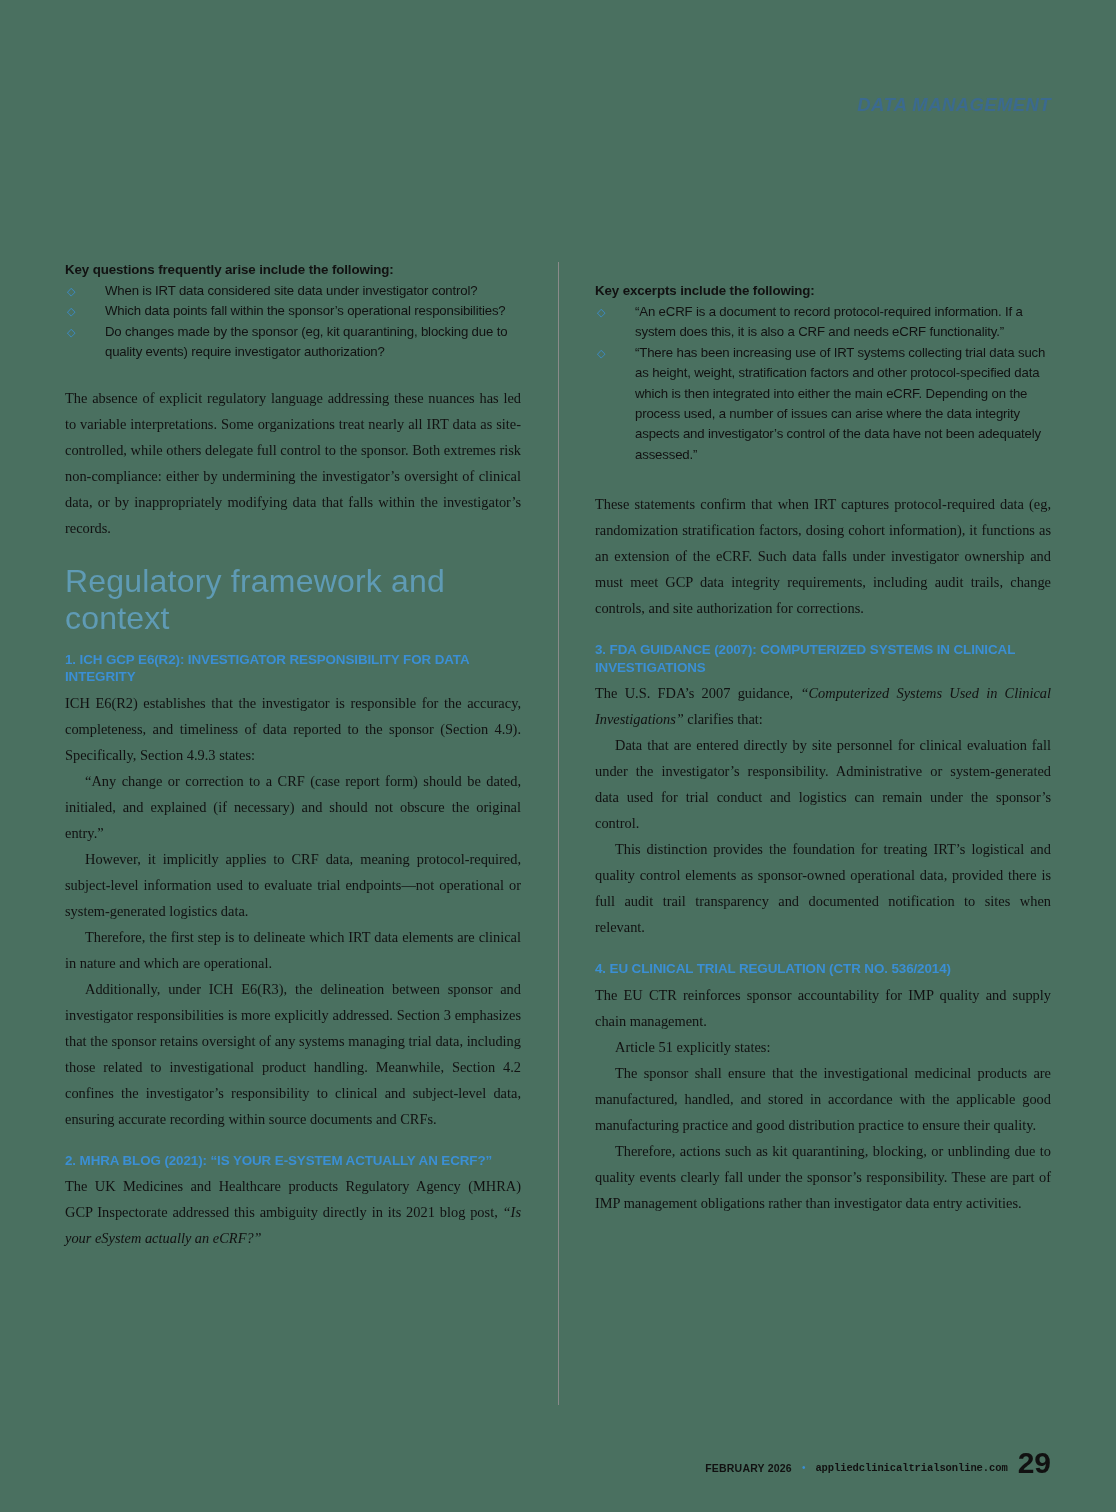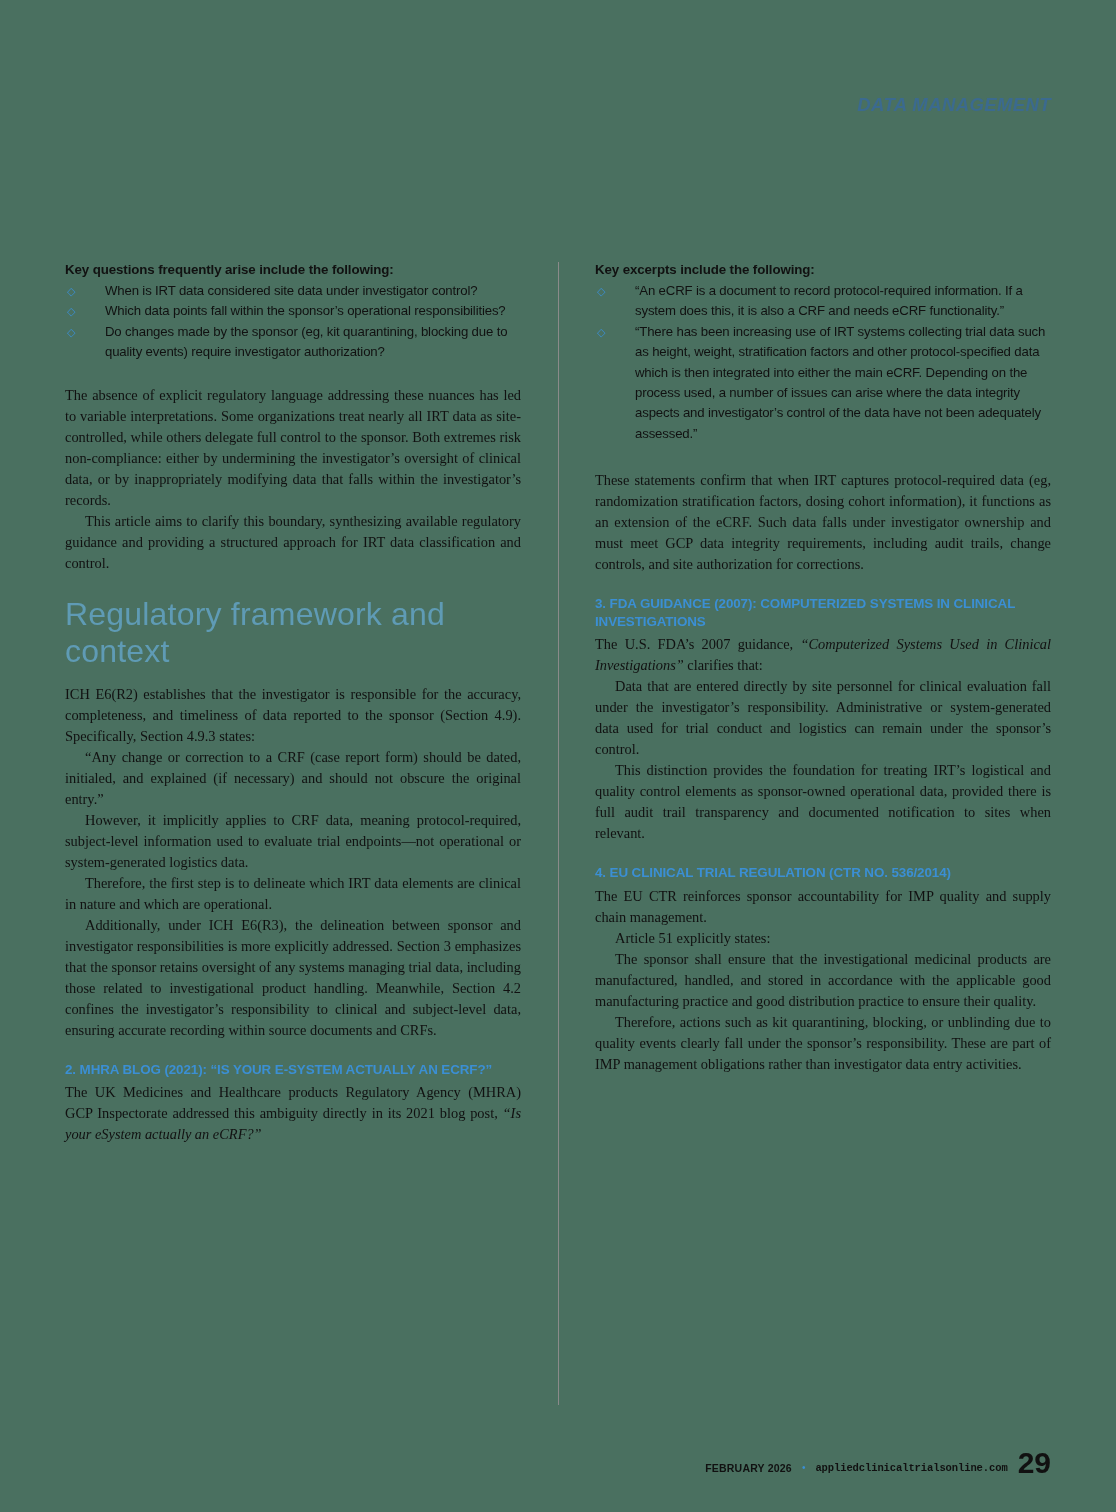--- a/index.html
+++ b/index.html
@@ -38,21 +38,21 @@
     width: 986px;
     height: 1150px;
   }
   .col {
     position: absolute;
     top: 0;
     width: 456px;
     height: 1150px;
   }
   .col-left { left: 0; }
-  .col-right { left: 530px; }
+  .col-right { left: 530px; margin-top: 21px; }
   .divider {
     position: absolute;
     left: 493px;
     top: 0;
     width: 1px;
     height: 1143px;
     background: #8a8a8a;
   }
   h3.lead {
     font-family: "Liberation Sans", sans-serif;
@@ -81,21 +81,21 @@
     position: absolute;
     left: 2px;
     top: 3px;
     color: #3b8fd4;
     font-size: 11px;
     line-height: 14px;
   }
   p {
     margin: 0;
     font-size: 14.4px;
-    line-height: 21px;
+    line-height: 26px;
     text-align: justify;
     color: #111;
   }
   p.indent { text-indent: 20px; }
   p.gap { margin-top: 13px; }
   h2.section {
     font-family: "Liberation Sans", sans-serif;
     font-size: 32px;
     font-weight: normal;
     color: #5f9bb5;
@@ -176,24 +176,24 @@
           <span class="marker">◇</span>
           <span>Which data points fall within the sponsor’s operational responsibilities?</span>
         </li>
         <li>
           <span class="marker">◇</span>
           <span>Do changes made by the sponsor (eg, kit quarantining, blocking due to quality events) require investigator authorization?</span>
         </li>
       </ul>
 
       <p class="gap" style="margin-top:22px;">The absence of explicit regulatory language addressing these nuances has led to variable interpretations. Some organizations treat nearly all IRT data as site-controlled, while others delegate full control to the sponsor. Both extremes risk non-compliance: either by undermining the investigator’s oversight of clinical data, or by inappropriately modifying data that falls within the investigator’s records.</p>
-      <p class="indent">This article aims to clarify this boundary, synthesizing available regulatory guidance and providing a structured approach for IRT data classification and control.</p>
 
       <h2 class="section">Regulatory framework and context</h2>
 
+      <h4 class="sub">1. ICH GCP E6(R2): INVESTIGATOR RESPONSIBILITY FOR DATA INTEGRITY</h4>
       <p>ICH E6(R2) establishes that the investigator is responsible for the accuracy, completeness, and timeliness of data reported to the sponsor (Section 4.9). Specifically, Section 4.9.3 states:</p>
       <p class="indent">“Any change or correction to a CRF (case report form) should be dated, initialed, and explained (if necessary) and should not obscure the original entry.”</p>
       <p class="indent">However, it implicitly applies to  CRF data, meaning protocol-required, subject-level information used to evaluate trial endpoints—not operational or system-generated logistics data.</p>
       <p class="indent">Therefore, the first step is to delineate which IRT data elements are clinical in nature and which are operational.</p>
       <p class="indent">Additionally, under ICH E6(R3), the delineation between sponsor and investigator responsibilities is more explicitly addressed. Section 3 emphasizes that the sponsor retains oversight of any systems managing trial data, including those related to investigational product handling. Meanwhile, Section 4.2 confines the investigator’s responsibility to clinical and subject-level data, ensuring accurate recording within source documents and CRFs.</p>
 
       <h4 class="sub top">2. MHRA BLOG (2021): “IS YOUR E-SYSTEM ACTUALLY AN ECRF?”</h4>
       <p><span>The UK Medicines and Healthcare products Regulatory Agency (MHRA) GCP Inspectorate addressed this ambiguity directly in its 2021 blog post, </span><span class="it">“Is your eSystem actually an eCRF?”</span></p>
 
     </div>

